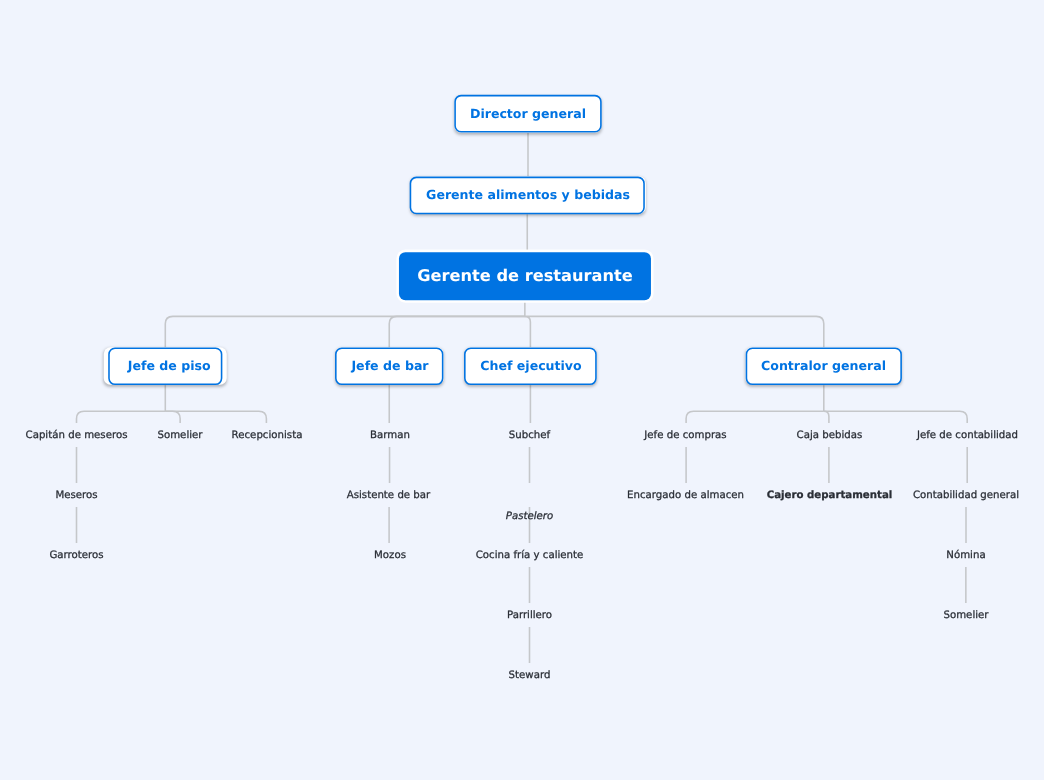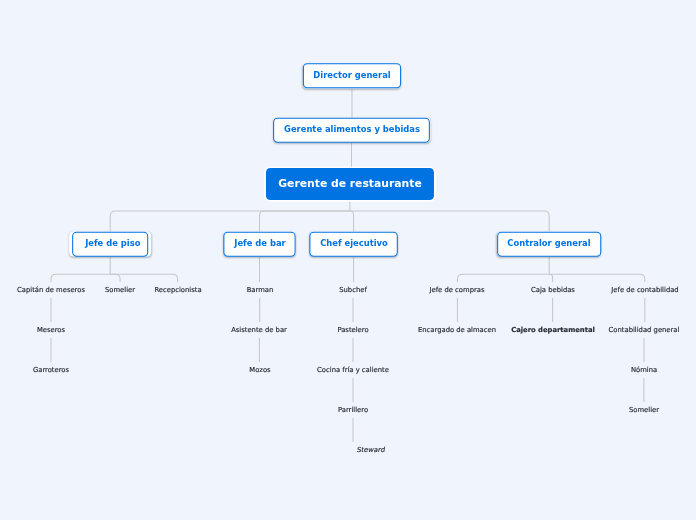--- a/index.html
+++ b/index.html
@@ -65,24 +65,24 @@
   <div class="node box" style="left:549.2px;top:244.2px;transform:translate(-50%,-50%);">Contralor general</div>
   <div class="node leaf" style="left:51.0px;top:290.0px;transform:translate(-50%,-50%);">Capitán de meseros</div>
   <div class="node leaf" style="left:120.1px;top:290.0px;transform:translate(-50%,-50%);">Somelier</div>
   <div class="node leaf" style="left:177.6px;top:290.0px;transform:translate(-50%,-50%);">Recepcionista</div>
   <div class="node leaf" style="left:51.0px;top:330.0px;transform:translate(-50%,-50%);">Meseros</div>
   <div class="node leaf" style="left:51.0px;top:370.0px;transform:translate(-50%,-50%);">Garroteros</div>
   <div class="node leaf" style="left:259.7px;top:290.0px;transform:translate(-50%,-50%);">Barman</div>
   <div class="node leaf" style="left:259.4px;top:330.0px;transform:translate(-50%,-50%);">Asistente de bar</div>
   <div class="node leaf" style="left:259.5px;top:370.0px;transform:translate(-50%,-50%);">Mozos</div>
   <div class="node leaf" style="left:353.0px;top:290.0px;transform:translate(-50%,-50%);">Subchef</div>
-  <div class="node leaf" style="left:353.0px;top:330.0px;transform:translate(-50%,-50%);">Pastelero</div>
+  <div class="node leaf" style="left:353.0px;top:344px;transform:translate(-50%,-50%);font-style:italic;">Pastelero</div>
   <div class="node leaf" style="left:353.0px;top:370.0px;transform:translate(-50%,-50%);">Cocina fría y caliente</div>
   <div class="node leaf" style="left:353.0px;top:410.0px;transform:translate(-50%,-50%);">Parrillero</div>
-  <div class="node leaf" style="left:371px;top:450.0px;transform:translate(-50%,-50%);font-style:italic;">Steward</div>
+  <div class="node leaf" style="left:353.0px;top:450.0px;transform:translate(-50%,-50%);">Steward</div>
   <div class="node leaf" style="left:457.4px;top:290.0px;transform:translate(-50%,-50%);">Jefe de compras</div>
   <div class="node leaf" style="left:552.6px;top:290.0px;transform:translate(-50%,-50%);">Caja bebidas</div>
   <div class="node leaf" style="left:644.8px;top:290.0px;transform:translate(-50%,-50%);">Jefe de contabilidad</div>
   <div class="node leaf" style="left:457.4px;top:330.0px;transform:translate(-50%,-50%);">Encargado de almacen</div>
   <div class="node leaf" style="left:552.6px;top:330.0px;transform:translate(-50%,-50%);font-weight:bold;">Cajero departamental</div>
   <div class="node leaf" style="left:644.0px;top:330.0px;transform:translate(-50%,-50%);">Contabilidad general</div>
   <div class="node leaf" style="left:643.9px;top:370.0px;transform:translate(-50%,-50%);">Nómina</div>
   <div class="node leaf" style="left:643.6px;top:410.0px;transform:translate(-50%,-50%);">Somelier</div>
   <svg id="frames" viewBox="0 0 696 520" width="696" height="520" aria-hidden="true">
       <rect x="303.40" y="63.77" width="97.20" height="24.06" rx="3.98" fill="none" stroke="#0073e2" stroke-width="1.05"></rect>

